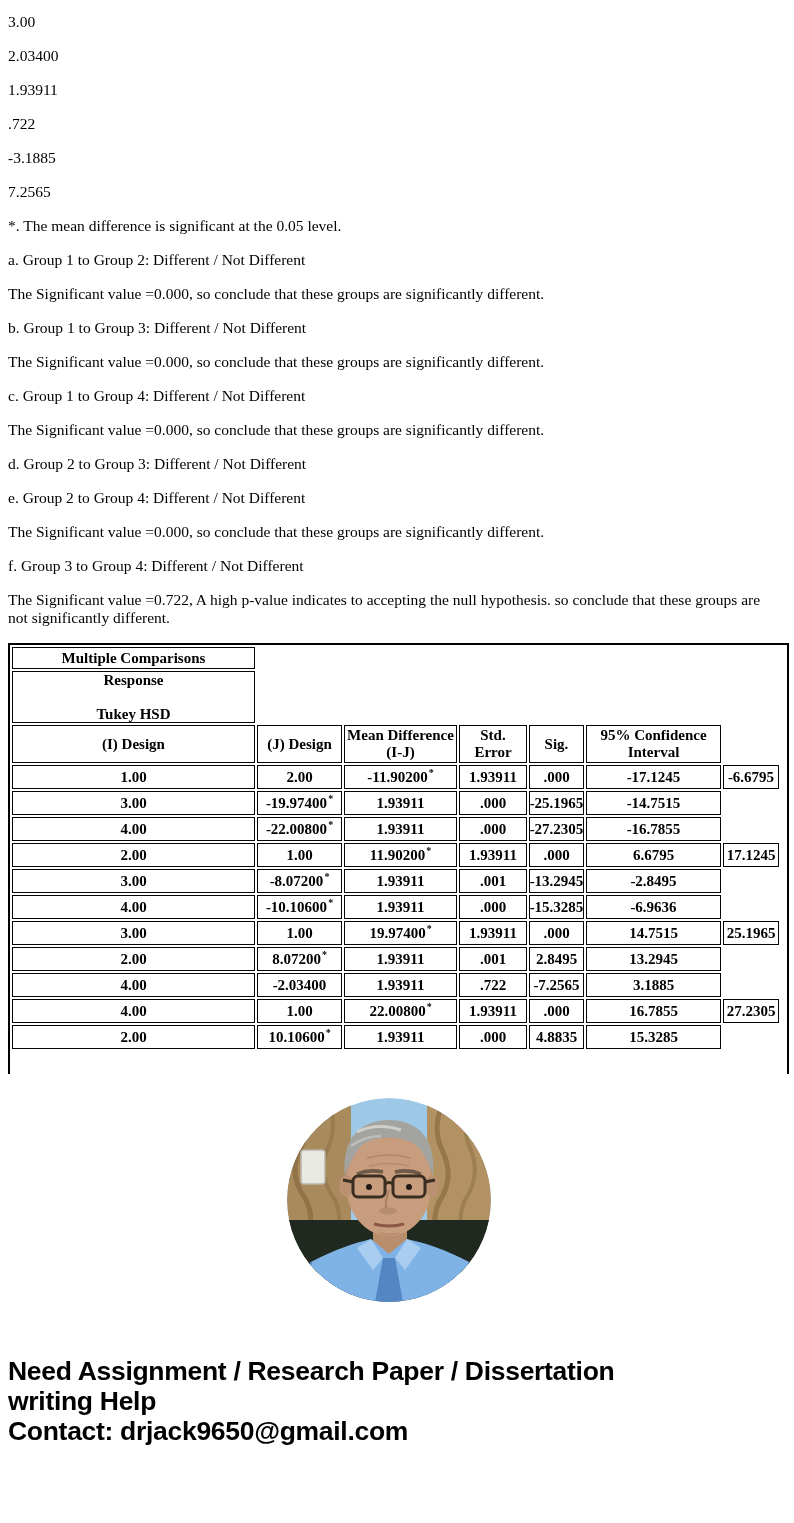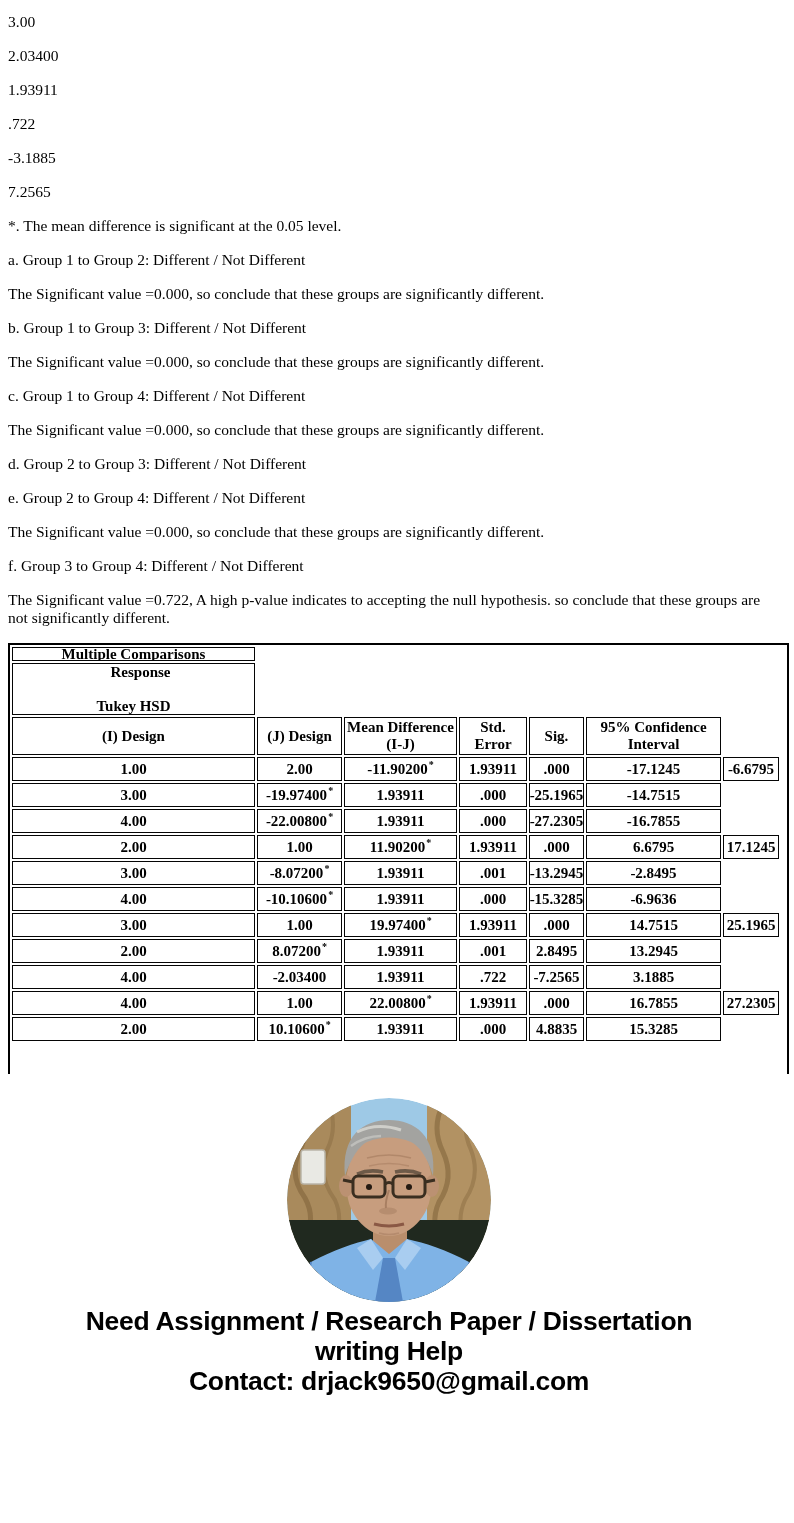--- a/index.html
+++ b/index.html
@@ -41,22 +41,22 @@
     display: flex;
     align-items: center;
     justify-content: center;
     text-align: center;
     font-weight: bold;
     font-size: 15px;
     line-height: 17px;
     white-space: pre-line;
     overflow: hidden;
   }
-  .r-title .tcell { height: 14px; }
-  .r-sub   .tcell { height: 52px; text-align: right; }
+  .r-title .tcell { height: 22px; }
+  .r-sub   .tcell { height: 52px; }
   .r-head  .tcell { height: 38px; }
   .r-bound .tcell { height: 37px; }
   .r-data  .tcell { height: 24px; }
   .tcell sup {
     font-size: 10px;
     line-height: 0;
     margin-left: 1px;
     position: relative;
     top: -4px;
   }
@@ -70,21 +70,22 @@
     display: inline-block;
     width: 204px;
     height: 204px;
     border-radius: 50%;
     overflow: hidden;
     line-height: 0;
   }
 
   
   .footer-banner {
-    text-align: center;
+    margin-top: 50px;
+    text-align: left;
     font-family: "Liberation Sans", sans-serif;
     font-weight: bold;
     font-size: 26.5px;
     line-height: 30px;
     letter-spacing: -0.3px;
     color: #000;
   }
 </style>
 </head>
 <body>

